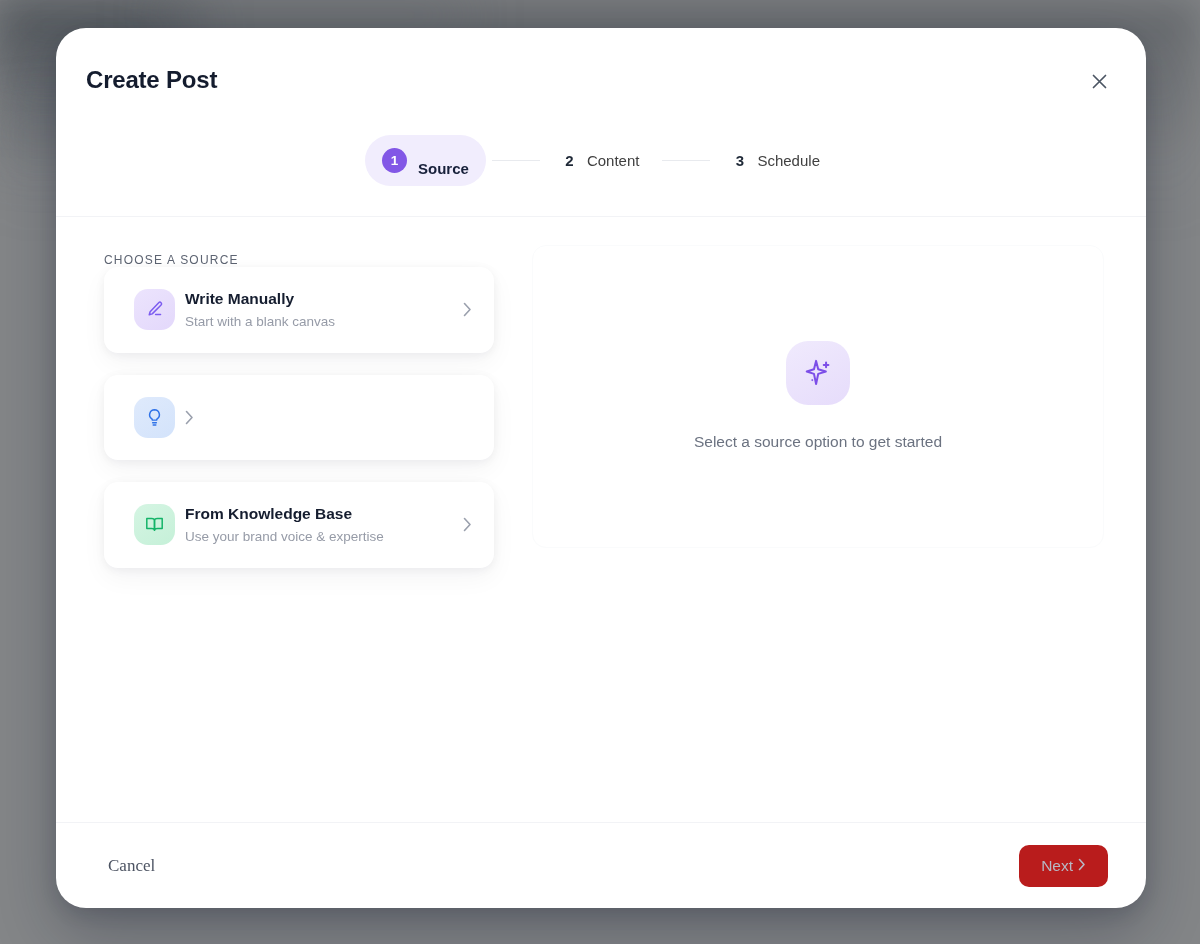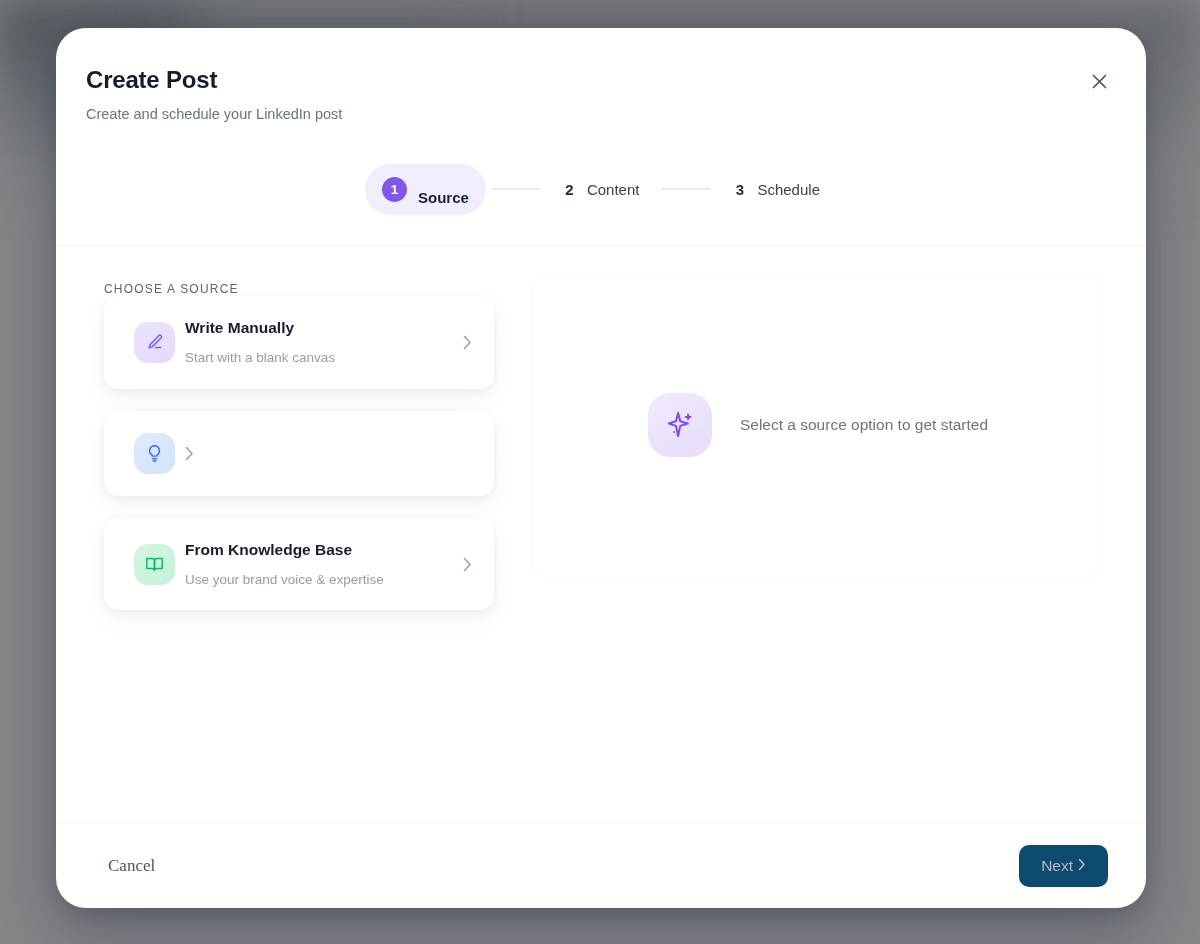--- a/index.html
+++ b/index.html
@@ -171,21 +171,21 @@
   .icon-tile.blue   { background: linear-gradient(145deg,#dfeafc,#d3e3fb); }
   .icon-tile.green  { background: linear-gradient(145deg,#d5f5e3,#c5f0d8); }
   .card-text { flex: 1; min-width: 0; }
   .card-title {
     font-size: 15.5px;
     font-weight: bold;
     color: #151d2f;
     line-height: 1.25;
   }
   .card-sub {
-    margin-top: 12px;
+    margin-top: 5px;
     font-size: 13.5px;
     color: #969ba7;
     line-height: 1.3;
   }
   .chev { flex: none; display: flex; align-items: center; }
 
   
   .right-col {
     flex: 1;
     display: flex;
@@ -193,21 +193,21 @@
     justify-content: center;
     padding-left: 38px;
   }
   .empty-panel {
     width: 100%;
     max-width: 614px;
     height: 303px;
     border: 1px solid #fafbfc;
     border-radius: 14px;
     display: flex;
-    flex-direction: row;
+    flex-direction: column;
     align-items: center;
     justify-content: center;
     gap: 28px;
   }
   .sparkle-tile {
     width: 64px; height: 64px;
     border-radius: 22px;
     background: linear-gradient(150deg,#f0eafd 0%,#e6dcfb 100%);
     display: flex;
     align-items: center;
@@ -231,21 +231,21 @@
     font-size: 17px;
     color: #4c5362;
     cursor: pointer;
     padding: 10px 12px;
     border-radius: 8px;
   }
   .next-btn {
     display: flex;
     align-items: center;
     gap: 5px;
-    background: #0c4a6e;
+    background: #b91c1c;
     border: none;
     font-family: inherit;
     font-size: 15.5px;
     color: #b7b8c4;
     padding: 12px 22px;
     border-radius: 10px;
     cursor: not-allowed;
   }
 </style>
 </head>
@@ -256,21 +256,20 @@
   <div class="blob b1"></div>
   <div class="blob b2"></div>
   <div class="blob b3"></div>
   <div class="blob b4"></div>
 </div>
 
 <div id="modal">
 
   <div class="modal-header">
     <div class="modal-title">Create Post</div>
-    <div class="modal-subtitle">Create and schedule your LinkedIn post</div>
     <button class="close-btn">
       <span>
         <svg width="17" height="17" viewBox="0 0 17 17" fill="none">
           <path d="M2.5 2.5 L14.5 14.5 M14.5 2.5 L2.5 14.5" stroke="#4b5563" stroke-width="1.7" stroke-linecap="round"></path>
         </svg>
       </span>
     </button>
   </div>
 
   <div class="stepper">

